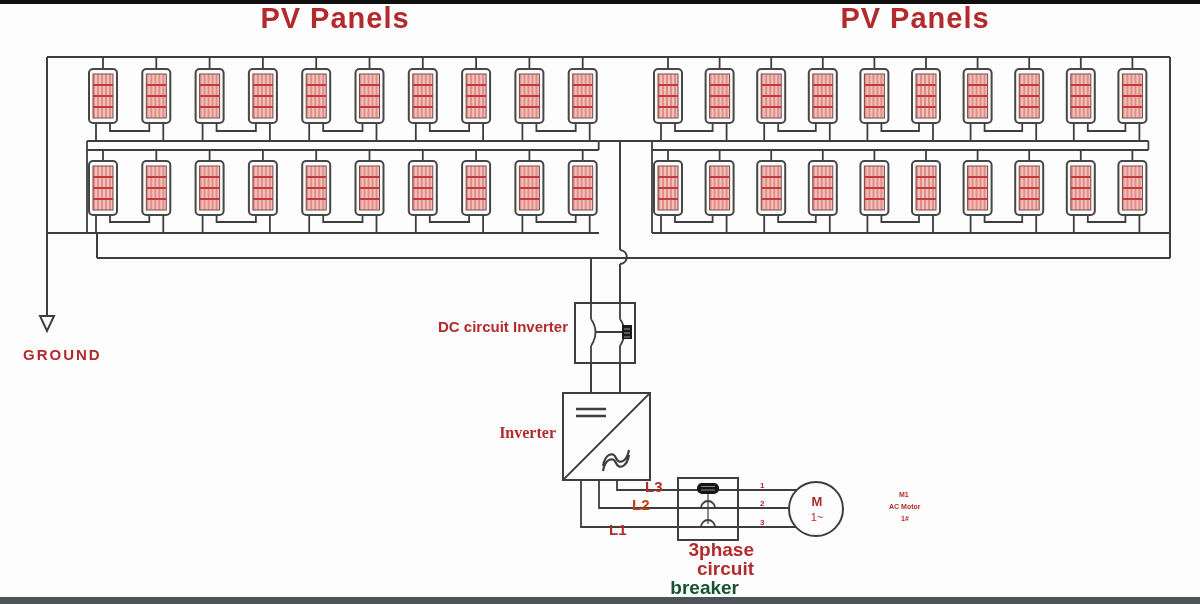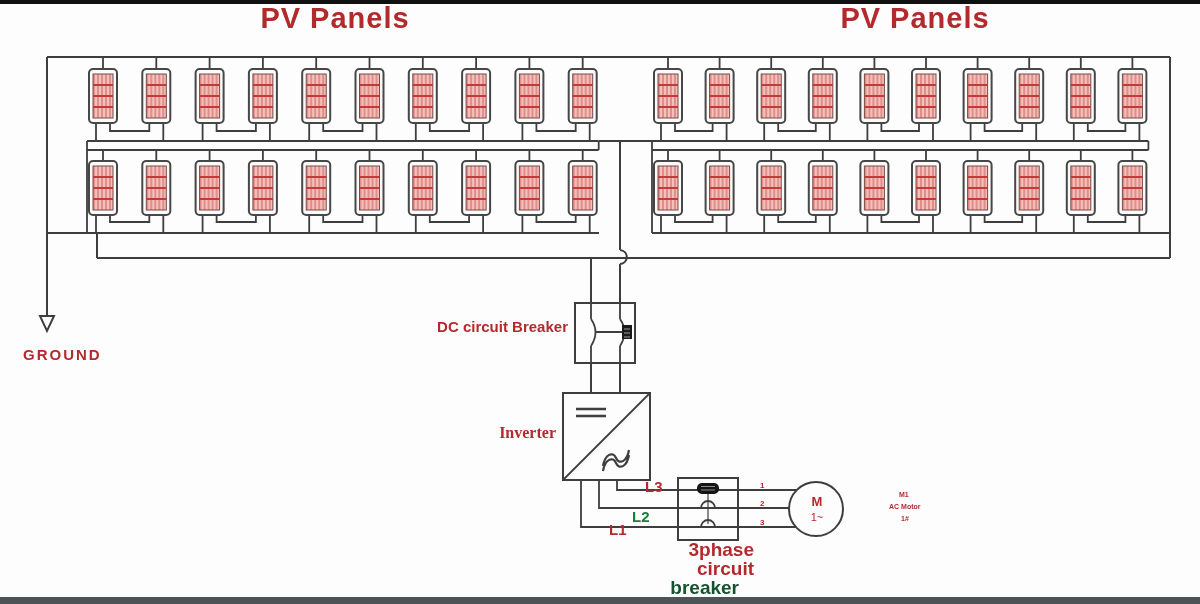--- a/index.html
+++ b/index.html
@@ -117,25 +117,25 @@
     <path d="M708,494 V524" stroke="#3e3e3e" stroke-width="1.2" fill="none"></path>
     <path fill="none" stroke="#3e3e3e" stroke-width="1.8" d="M701,508 A7,7 0 0 1 715,508  M701,527 A7,7 0 0 1 715,527"></path>
 
     <circle cx="816" cy="509" r="27" fill="#fdfdfd" stroke="#3e3e3e" stroke-width="2"></circle>
   </svg>
 
   <div class="lbl pv-title" style="left: 215px; top: 2px; color: rgb(179, 42, 45);">PV Panels</div>
   <div class="lbl pv-title" style="left: 795px; top: 2px; color: rgb(179, 42, 45);">PV Panels</div>
 
   <div class="lbl ground-lbl" style="left: 23px; top: 346px; color: rgb(179, 42, 45);">GROUND</div>
-  <div class="lbl dc-lbl" style="left: 408px; top: 318px; color: rgb(179, 42, 45);">DC circuit Breaker</div>
+  <div class="lbl dc-lbl" style="left: 408px; top: 318px; color: rgb(179, 42, 45);">DC circuit Inverter</div>
   <div class="lbl inv-lbl" style="left: 466px; top: 424px; color: rgb(179, 42, 45); font-family: Liberation Serif, serif;">Inverter</div>
 
   <div class="lbl phase-lbl" style="left: 645px; top: 478px; color: rgb(179, 42, 45);">L3</div>
-  <div class="lbl phase-lbl" style="left: 632px; top: 508px; color: #15803d;">L2</div>
+  <div class="lbl phase-lbl" style="left: 632px; top: 496px; color: #c2410c;">L2</div>
   <div class="lbl phase-lbl" style="left: 609px; top: 521px; color: rgb(179, 42, 45);">L1</div>
 
 
   <div class="lbl brk3-lbl" style="left: 662px; top: 540px; color: rgb(179, 42, 45);">3phase</div>
   <div class="lbl brk3-lbl" style="left: 662px; top: 559px; color: rgb(179, 42, 45);">circuit</div>
   <div class="lbl brk3-lbl" style="left: 647px; top: 578px; color: #14532d;">breaker</div>
 
   <div class="lbl tiny" style="left: 760px; top: 481px; color: rgb(179, 42, 45);">1</div>
   <div class="lbl tiny" style="left: 760px; top: 499px; color: rgb(179, 42, 45);">2</div>
   <div class="lbl tiny" style="left: 760px; top: 518px; color: rgb(179, 42, 45);">3</div>

